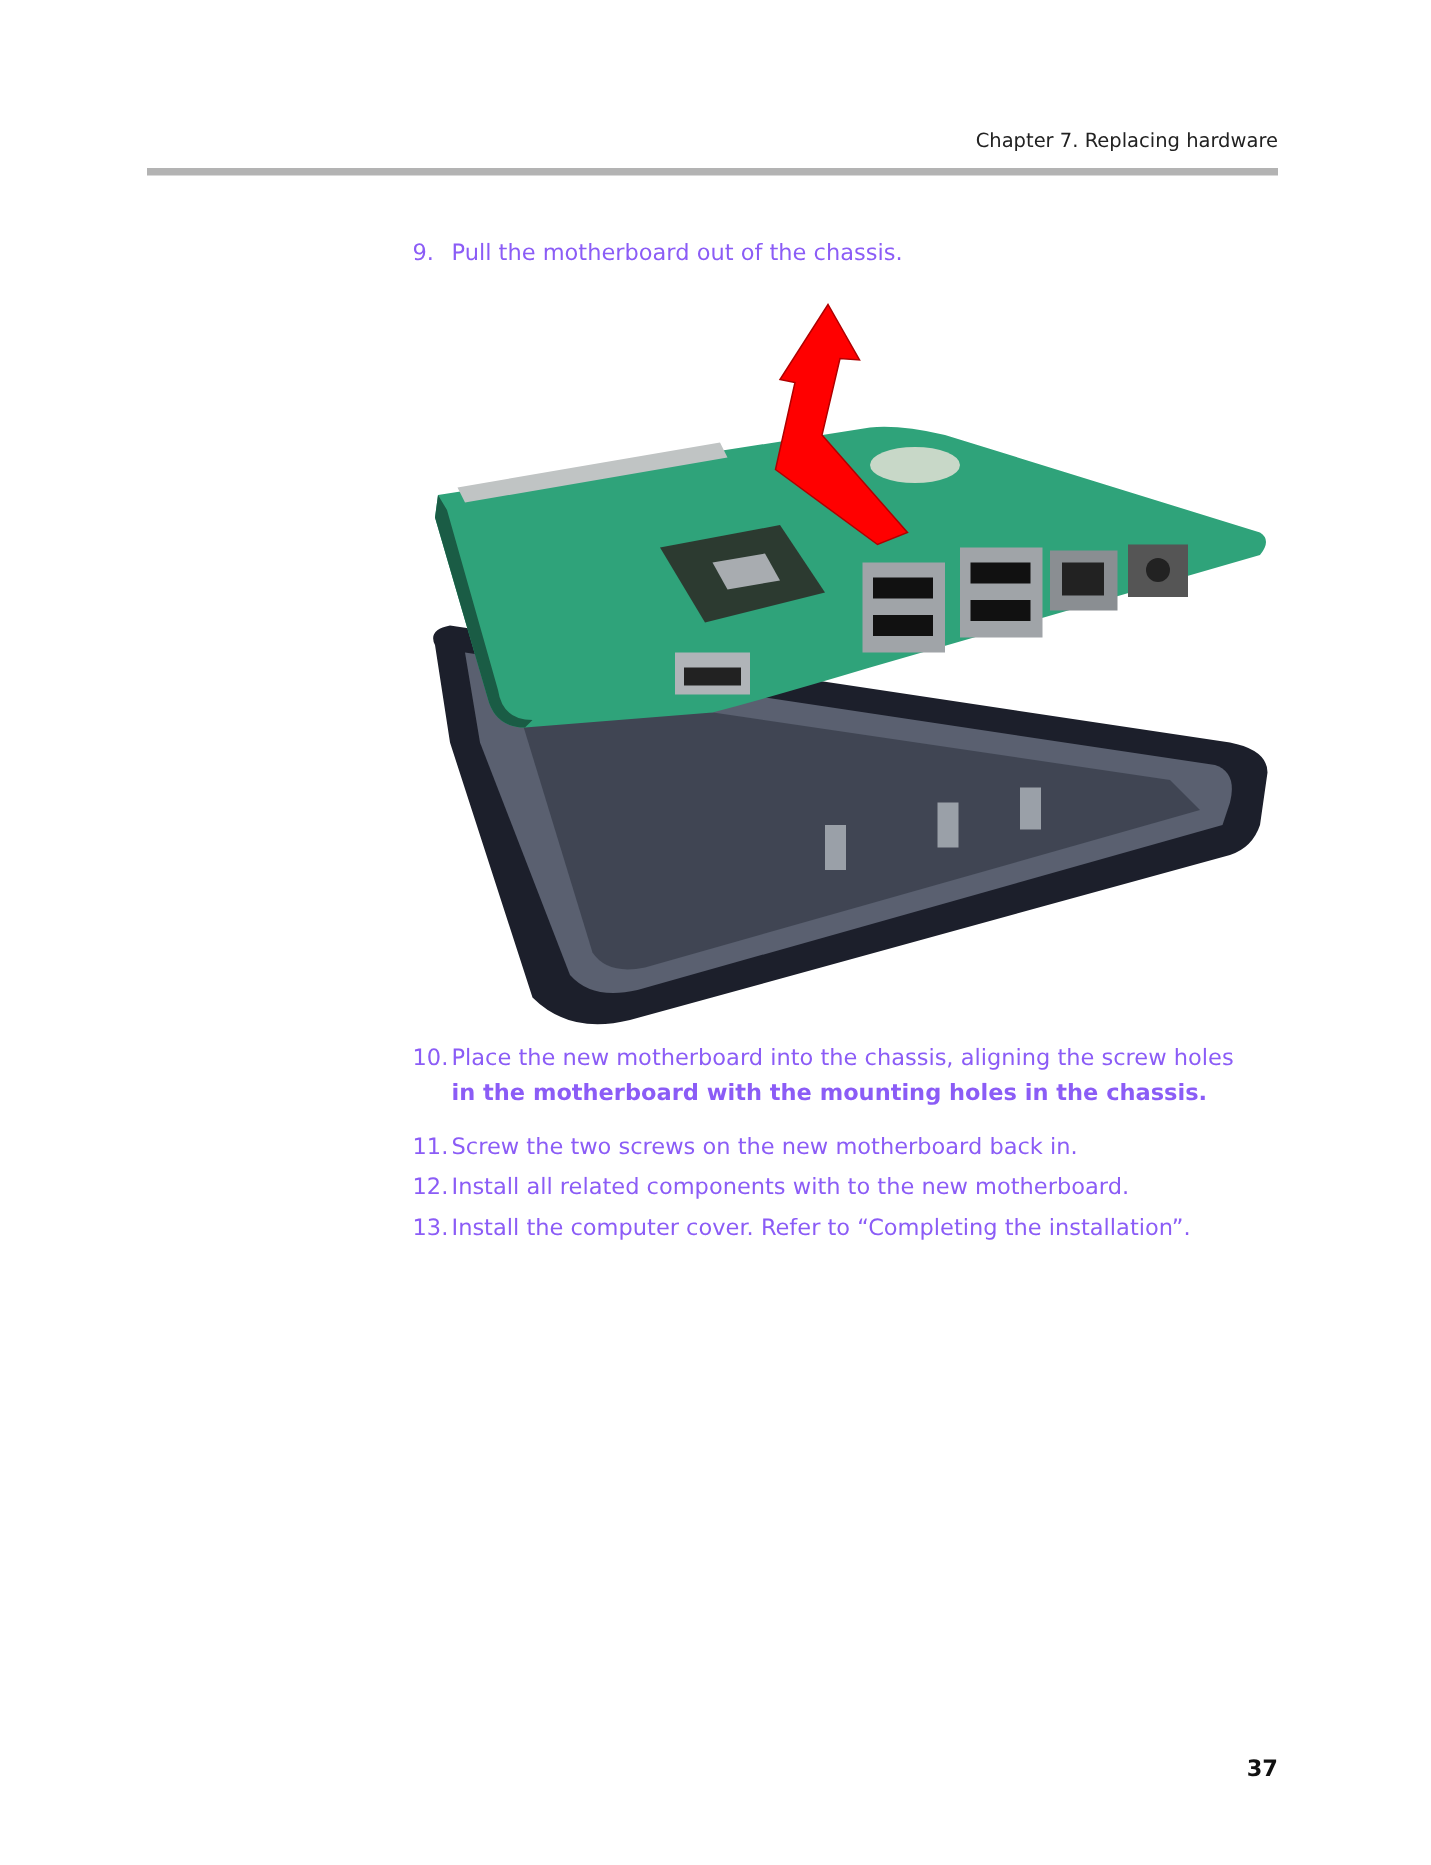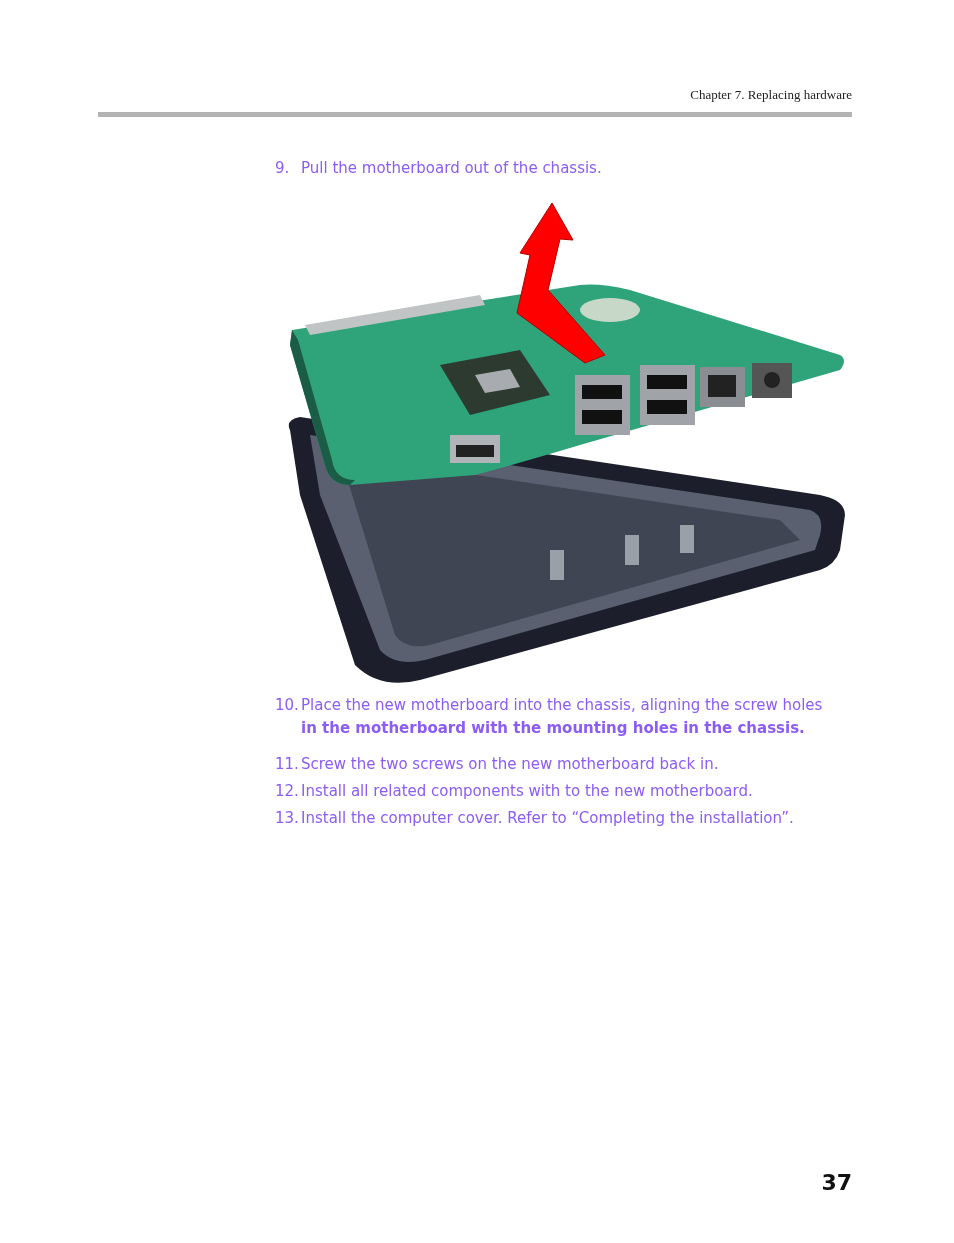--- a/index.html
+++ b/index.html
@@ -1,24 +1,24 @@
 <!DOCTYPE html>
 <html><head>
 <meta charset="utf-8">
 <style>
   html, body { margin:0; padding:0; background:#ffffff; }
   body { width:954px; height:1243px; position:relative; overflow:hidden;
          font-family:"DejaVu Sans","Liberation Sans",sans-serif; color:#1a1a1a; }
-  .header-text { position:absolute; right:102px; top:87px; font-size:13px; color:#222;font-family:Liberation Serif, serif; }
+  .header-text { position:absolute; right:102px; top:87px; font-size:13px; color:#222; }
   .header-rule { position:absolute; left:98px; top:112px; width:754px; height:5px; background:#b3b3b3; }
   .step { position:absolute; left:275px; font-size:15px; line-height:23px; color:#8b5cf6; }
   .step .num { display:inline-block; width:26px; }
   .step .cont { display:block; padding-left:26px;font-weight:bold; }
   .figure { position:absolute; left:280px; top:195px; width:570px; height:495px; }
-  .page-number { position:absolute; right:102px; top:1170px; font-size:22px; font-weight:bold; color:#111; }
+  .page-number { position:absolute; right:102px; top:1170px; font-size:15px; font-weight:bold; color:#111; }
 </style>
 </head>
 <body>
 
 <div class="header-text">Chapter 7. Replacing hardware</div>
 <div class="header-rule"></div>
 
 <div class="step" style="top:157px;">
   <span class="num">9.</span><span>Pull the motherboard out of the chassis.</span>
 </div>

